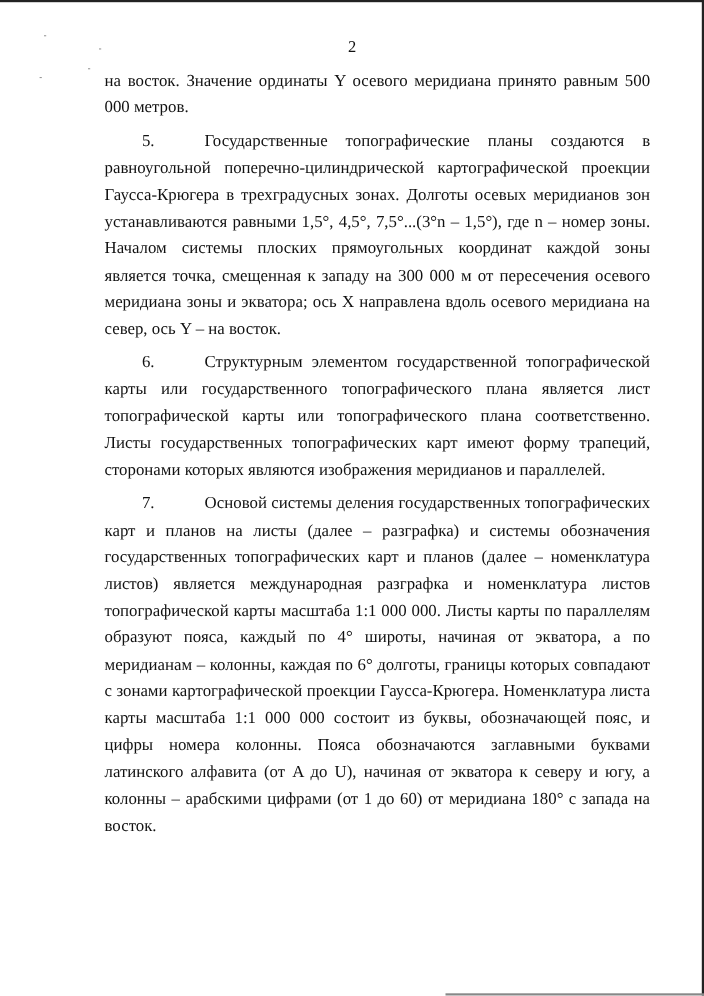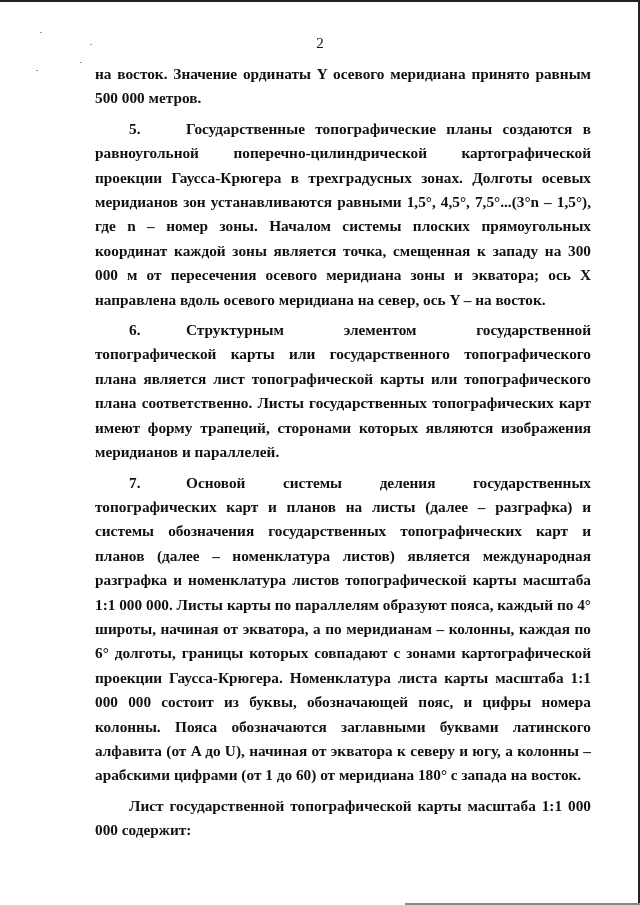--- a/index.html
+++ b/index.html
@@ -44,21 +44,20 @@
       position: absolute;
       left: 95px;
       top: 62px;
       width: 498px;
       font-size: 15.3px;
       line-height: 24.4px;
     }
     .content p {
       margin: 0 2px 6px 0;
       text-align: justify;
-      font-weight: bold;
     }
     .content p.indent {
       text-indent: 34px;
     }
     .num {
       display: inline-block;
       width: 57px;
       text-indent: 0;
     }
     .speck {
@@ -87,16 +86,13 @@
   </p>
   <p class="indent">
     <span class="num">5.</span><span>Государственные топографические планы создаются в равноугольной поперечно-цилиндрической картографической проекции Гаусса-Крюгера в трехградусных зонах. Долготы осевых меридианов зон устанавливаются равными 1,5°, 4,5°, 7,5°...(3°n – 1,5°), где n – номер зоны. Началом системы плоских прямоугольных координат каждой зоны является точка, смещенная к западу на 300 000 м от пересечения осевого меридиана зоны и экватора; ось X направлена вдоль осевого меридиана на север, ось Y – на восток.</span>
   </p>
   <p class="indent">
     <span class="num">6.</span><span>Структурным элементом государственной топографической карты или государственного топографического плана является лист топографической карты или топографического плана соответственно. Листы государственных топографических карт имеют форму трапеций, сторонами которых являются изображения меридианов и параллелей.</span>
   </p>
   <p class="indent">
     <span class="num">7.</span><span>Основой системы деления государственных топографических карт и планов на листы (далее – разграфка) и системы обозначения государственных топографических карт и планов (далее – номенклатура листов) является международная разграфка и номенклатура листов топографической карты масштаба 1:1 000 000. Листы карты по параллелям образуют пояса, каждый по 4° широты, начиная от экватора, а по меридианам – колонны, каждая по 6° долготы, границы которых совпадают с зонами картографической проекции Гаусса-Крюгера. Номенклатура листа карты масштаба 1:1 000 000 состоит из буквы, обозначающей пояс, и цифры номера колонны. Пояса обозначаются заглавными буквами латинского алфавита (от A до U), начиная от экватора к северу и югу, а колонны – арабскими цифрами (от 1 до 60) от меридиана 180° с запада на восток.</span>
   </p>
-  <p class="indent">
-    <span>Лист государственной топографической карты масштаба 1:1 000 000 содержит:</span>
-  </p>
 </div>
 
 </body></html>

